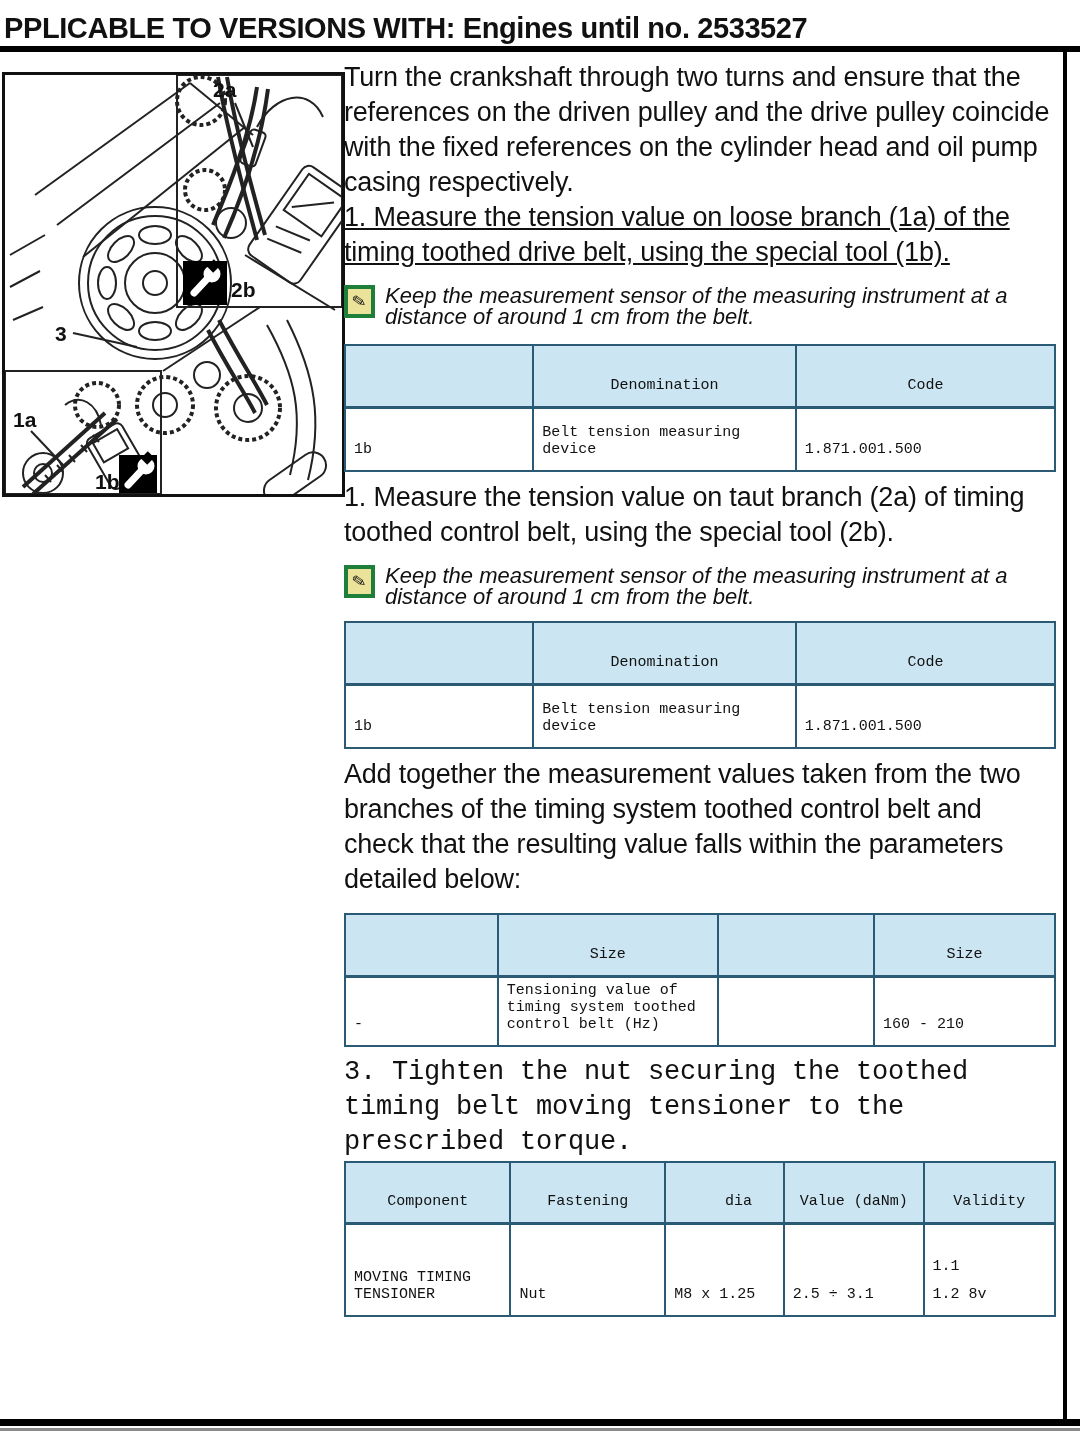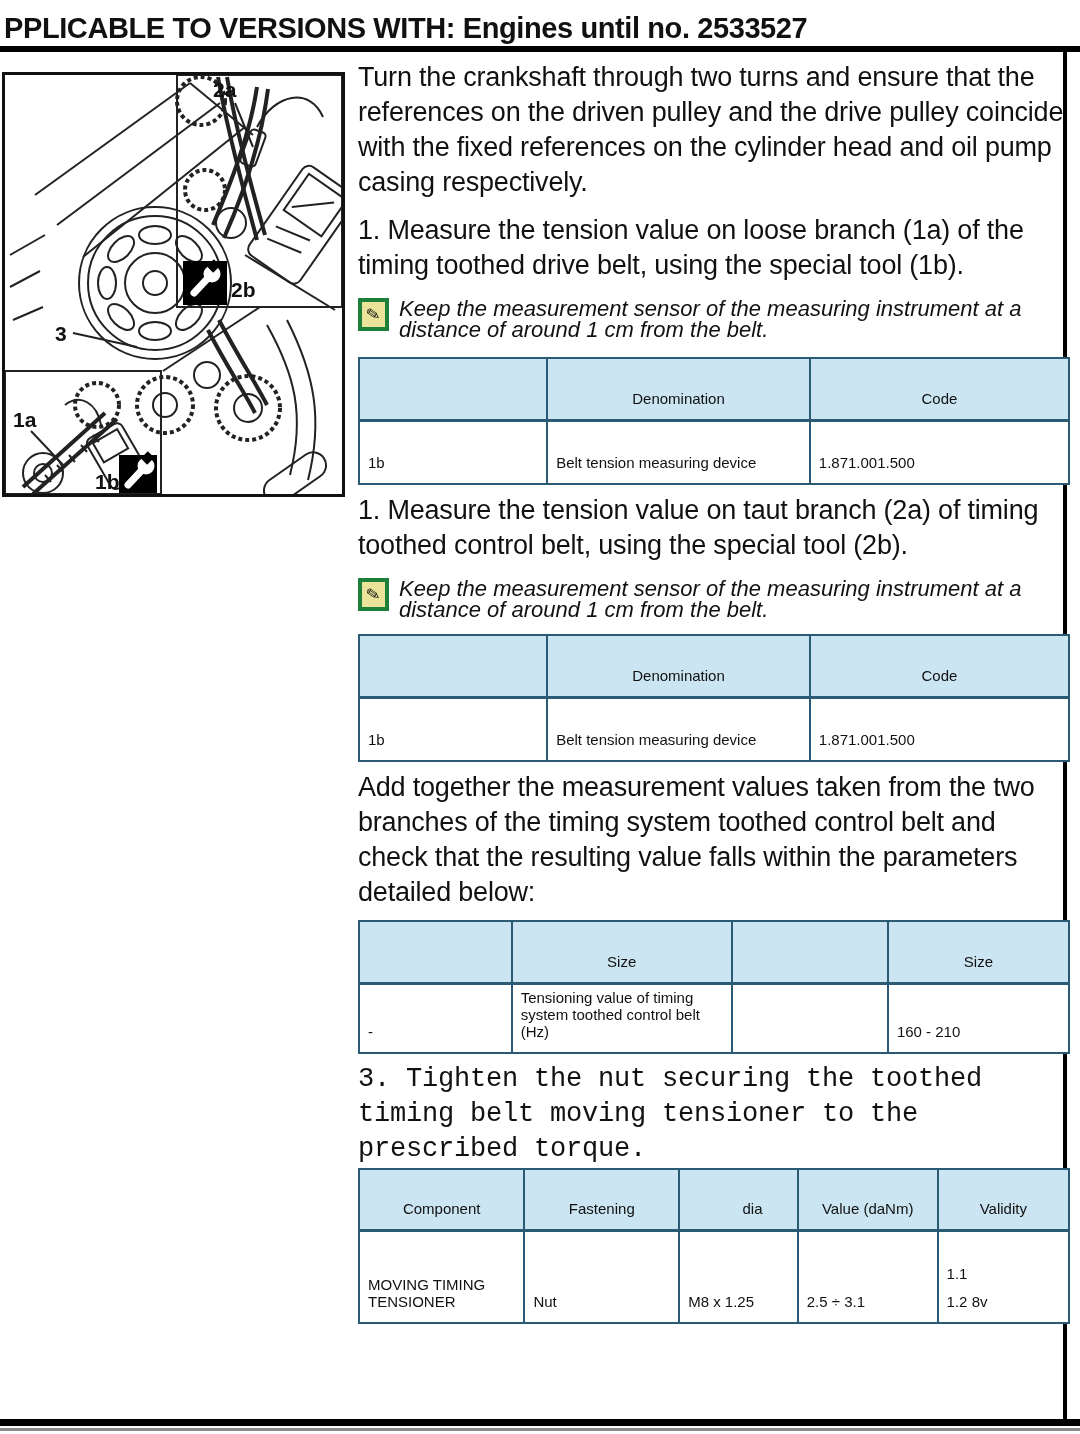--- a/index.html
+++ b/index.html
@@ -19,53 +19,53 @@
   .figure-box{
     position:absolute;left:2px;top:72px;width:343px;height:425px;
     border:3px solid #111;box-sizing:border-box;background:#fff;
   }
   .figure-box svg{display:block;}
   .fig-line{stroke:#222;fill:none;stroke-width:2;}
   .fig-thick{stroke:#222;fill:none;stroke-width:4;}
   .fig-dash{stroke:#222;fill:none;stroke-width:4;stroke-dasharray:4 3;}
   .fig-label{font-family:"Liberation Sans",sans-serif;font-size:21px;font-weight:bold;fill:#111;}
 
-  .content{position:absolute;left:358px;top:52px;width:713px;}
+  .content{position:absolute;left:344px;top:52px;width:713px;}
   .para{font-size:27px;line-height:35px;margin:0;letter-spacing:-0.2px;}
   .p-intro{margin-top:8px;}
-  .p-step1{margin-top:13px;}
+  .p-step1{text-decoration:underline;}
   .p-step2{margin-top:8px;}
   .p-add{margin-top:8px;}
   .p-step3{margin-top:8px;font-family:Liberation Mono, monospace;}
 
   .note{display:flex;align-items:flex-start;margin-top:15px;}
   .note-icon{
     flex:0 0 auto;width:31px;height:33px;background:#ece39b;border:4px solid #1d7f3a;
     box-sizing:border-box;display:flex;align-items:center;justify-content:center;
     font-size:17px;color:#111;line-height:1;
   }
   .note-icon span{transform:rotate(-10deg);}
   .note-text{
     margin-left:10px;font-style:italic;font-size:22px;line-height:21px;color:#111;width:670px;
   }
 
   table.dtable{
-    border-collapse:collapse;width:712px;table-layout:fixed;background:#ef4444;
+    border-collapse:collapse;width:712px;table-layout:fixed;background:#ef4444;font-family:Liberation Mono, monospace;
   }
   .dtable th,.dtable td{
     border:2px solid #2a5a74;box-sizing:border-box;font-size:15px;font-weight:normal;
     vertical-align:bottom;padding:4px 8px 12px 8px;overflow:hidden;
   }
   .dtable th{
     background:#cbe5f2;text-align:center;height:62px;border-bottom:3px solid #2a5a74;
   }
   .dtable td{text-align:left;background:#fff;}
   .m-t1{margin-top:17px;}
   .m-t2{margin-top:14px;}
-  .m-t3{margin-top:10px;}
+  .m-t3{margin-top:16px;}
   .m-t4{margin-top:1px;}
   .t-code td{height:64px;}
   .t-code .c1{width:26.5%;} .t-code .c2{width:37%;} .t-code .c3{width:36.5%;}
   .t-size td{height:60px;}
   .t-size .c1{width:21.5%;} .t-size .c2{width:31%;} .t-size .c3{width:22%;} .t-size .c4{width:25.5%;}
   .t-torque td{height:92px;}
   .t-torque .c1{width:23.3%;} .t-torque .c2{width:21.8%;} .t-torque .c3{width:16.7%;padding-left:36px;}
   .t-torque .c4{width:19.7%;} .t-torque .c5{width:18.5%;}
   .validity-line{display:block;}
   .validity-line + .validity-line{margin-top:11px;}

